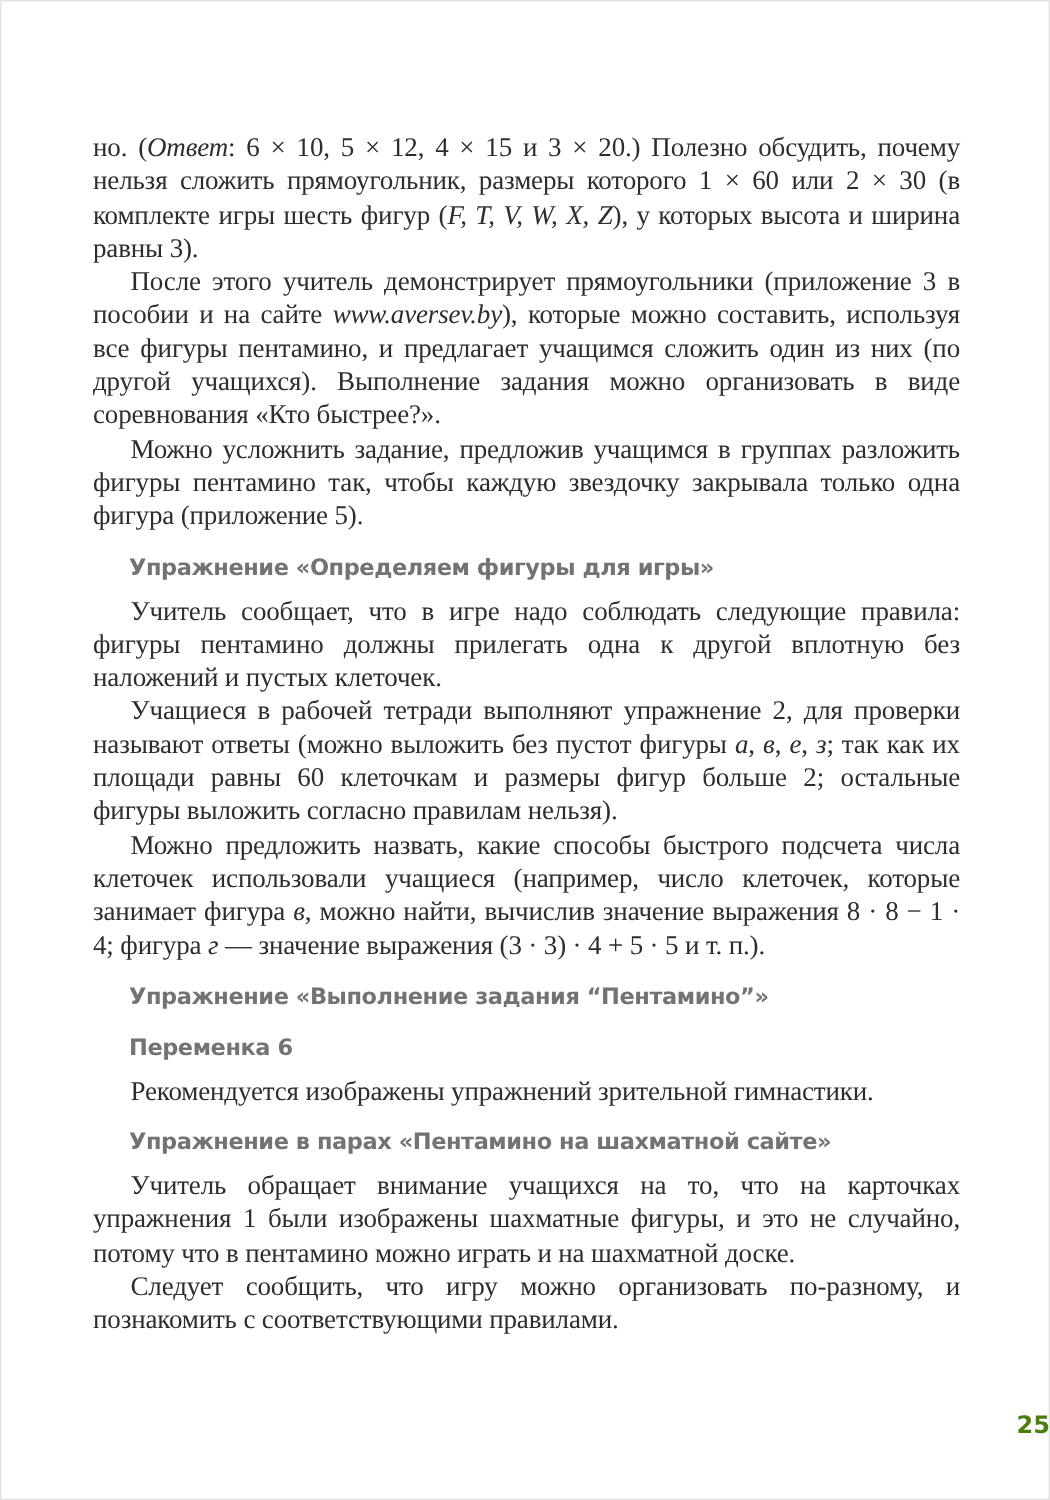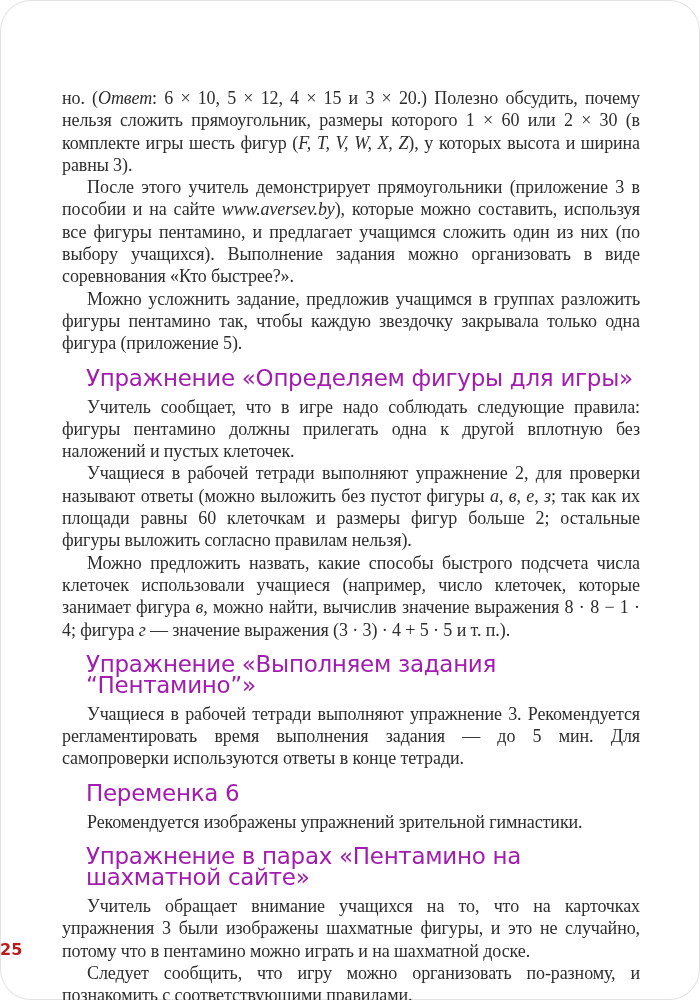--- a/index.html
+++ b/index.html
@@ -8,21 +8,20 @@
     background: #ffffff;
   }
   .page {
     position: relative;
     width: 700px;
     height: 1000px;
     background: #ffffff;
     overflow: hidden;
     box-shadow: inset 0 0 0 1px #e3e3e3;
     font-family: "Liberation Serif", serif;
-    border-radius: 31px;
   }
   .content {
     position: absolute;
     left: 62px;
     top: 87px;
     width: 578px;
   }
   .para {
     margin: 0;
     font-size: 18px;
@@ -32,53 +31,52 @@
     letter-spacing: -0.1px;
   }
   .para.indent {
     text-indent: 25px;
   }
   .para em {
     font-style: italic;
   }
   .heading {
     font-family: "DejaVu Sans", sans-serif;
-    font-weight: normal;
-    font-size: 23px;
+    font-weight: bold;
+    font-size: 15px;
     line-height: 21px;
-    color: #a21caf;
+    color: #737373;
     margin: 13px 0 7px 24px;
     letter-spacing: -0.3px;
   }
   .page-number {
     position: absolute;
     left: 0;
     right: 0;
     top: 940px;
-    text-align: left;
+    text-align: right;
     font-family: "DejaVu Sans", sans-serif;
     font-weight: bold;
     font-size: 16px;
-    color: #b91c1c;
+    color: #4d7c0f;
   }
 </style>
 </head>
 <body>
 
 <div class="page">
   <div class="content" id="page-content">
       <p class="para"><span>но. (</span><em>Ответ</em><span>: 6 × 10, 5 × 12, 4 × 15 и 3 × 20.) Полезно обсудить, почему нельзя сложить прямоугольник, размеры которого 1 × 60 или 2 × 30 (в комплекте игры шесть фигур (</span><em>F, T, V, W, X, Z</em><span>), у которых высота и ширина равны 3).</span></p>
-      <p class="para indent"><span>После этого учитель демонстрирует прямоугольники (приложение 3 в пособии и на сайте </span><em>www.aversev.by</em><span>), которые можно составить, используя все фигуры пентамино, и предлагает учащимся сложить один из них (по выбору учащихся). Выполнение задания можно организовать в виде соревнования «Кто быстрее?».</span></p>
+      <p class="para indent"><span>После этого учитель демонстрирует прямоугольники (приложение 3 в пособии и на сайте </span><em>www.aversev.by</em><span>), которые можно составить, используя все фигуры пентамино, и предлагает учащимся сложить один из них (по другой учащихся). Выполнение задания можно организовать в виде соревнования «Кто быстрее?».</span></p>
       <p class="para indent"><span>Можно усложнить задание, предложив учащимся в группах разложить фигуры пентамино так, чтобы каждую звездочку закрывала только одна фигура (приложение 5).</span></p>
       <h2 class="heading">Упражнение «Определяем фигуры для игры»</h2>
       <p class="para indent"><span>Учитель сообщает, что в игре надо соблюдать следующие правила: фигуры пентамино должны прилегать одна к другой вплотную без наложений и пустых клеточек.</span></p>
       <p class="para indent"><span>Учащиеся в рабочей тетради выполняют упражнение 2, для проверки называют ответы (можно выложить без пустот фигуры </span><em>а</em><span>, </span><em>в</em><span>, </span><em>е</em><span>, </span><em>з</em><span>; так как их площади равны 60 клеточкам и размеры фигур больше 2; остальные фигуры выложить согласно правилам нельзя).</span></p>
       <p class="para indent"><span>Можно предложить назвать, какие способы быстрого подсчета числа клеточек использовали учащиеся (например, число клеточек, которые занимает фигура </span><em>в</em><span>, можно найти, вычислив значение выражения 8 · 8 − 1 · 4; фигура </span><em>г</em><span> — значение выражения (3 · 3) · 4 + 5 · 5 и т. п.).</span></p>
-      <h2 class="heading">Упражнение «Выполняем задания “Пентамино”»</h2>
-      <p class="para indent"><span>Учащиеся в рабочей тетради выполняют упражнение 3. Рекомендуется регламентировать время выполнения задания — до 5 мин. Для самопроверки используются ответы в конце тетради.</span></p>
+      <h2 class="heading">Упражнение «Выполнение задания “Пентамино”»</h2>
       <h2 class="heading">Переменка 6</h2>
       <p class="para indent"><span>Рекомендуется изображены упражнений зрительной гимнастики.</span></p>
       <h2 class="heading">Упражнение в парах «Пентамино на шахматной сайте»</h2>
-      <p class="para indent"><span>Учитель обращает внимание учащихся на то, что на карточках упражнения 3 были изображены шахматные фигуры, и это не случайно, потому что в пентамино можно играть и на шахматной доске.</span></p>
+      <p class="para indent"><span>Учитель обращает внимание учащихся на то, что на карточках упражнения 1 были изображены шахматные фигуры, и это не случайно, потому что в пентамино можно играть и на шахматной доске.</span></p>
       <p class="para indent"><span>Следует сообщить, что игру можно организовать по-разному, и познакомить с соответствующими правилами.</span></p>
     </div>
   <div class="page-number">25</div>
 </div>
 
 </body></html>

